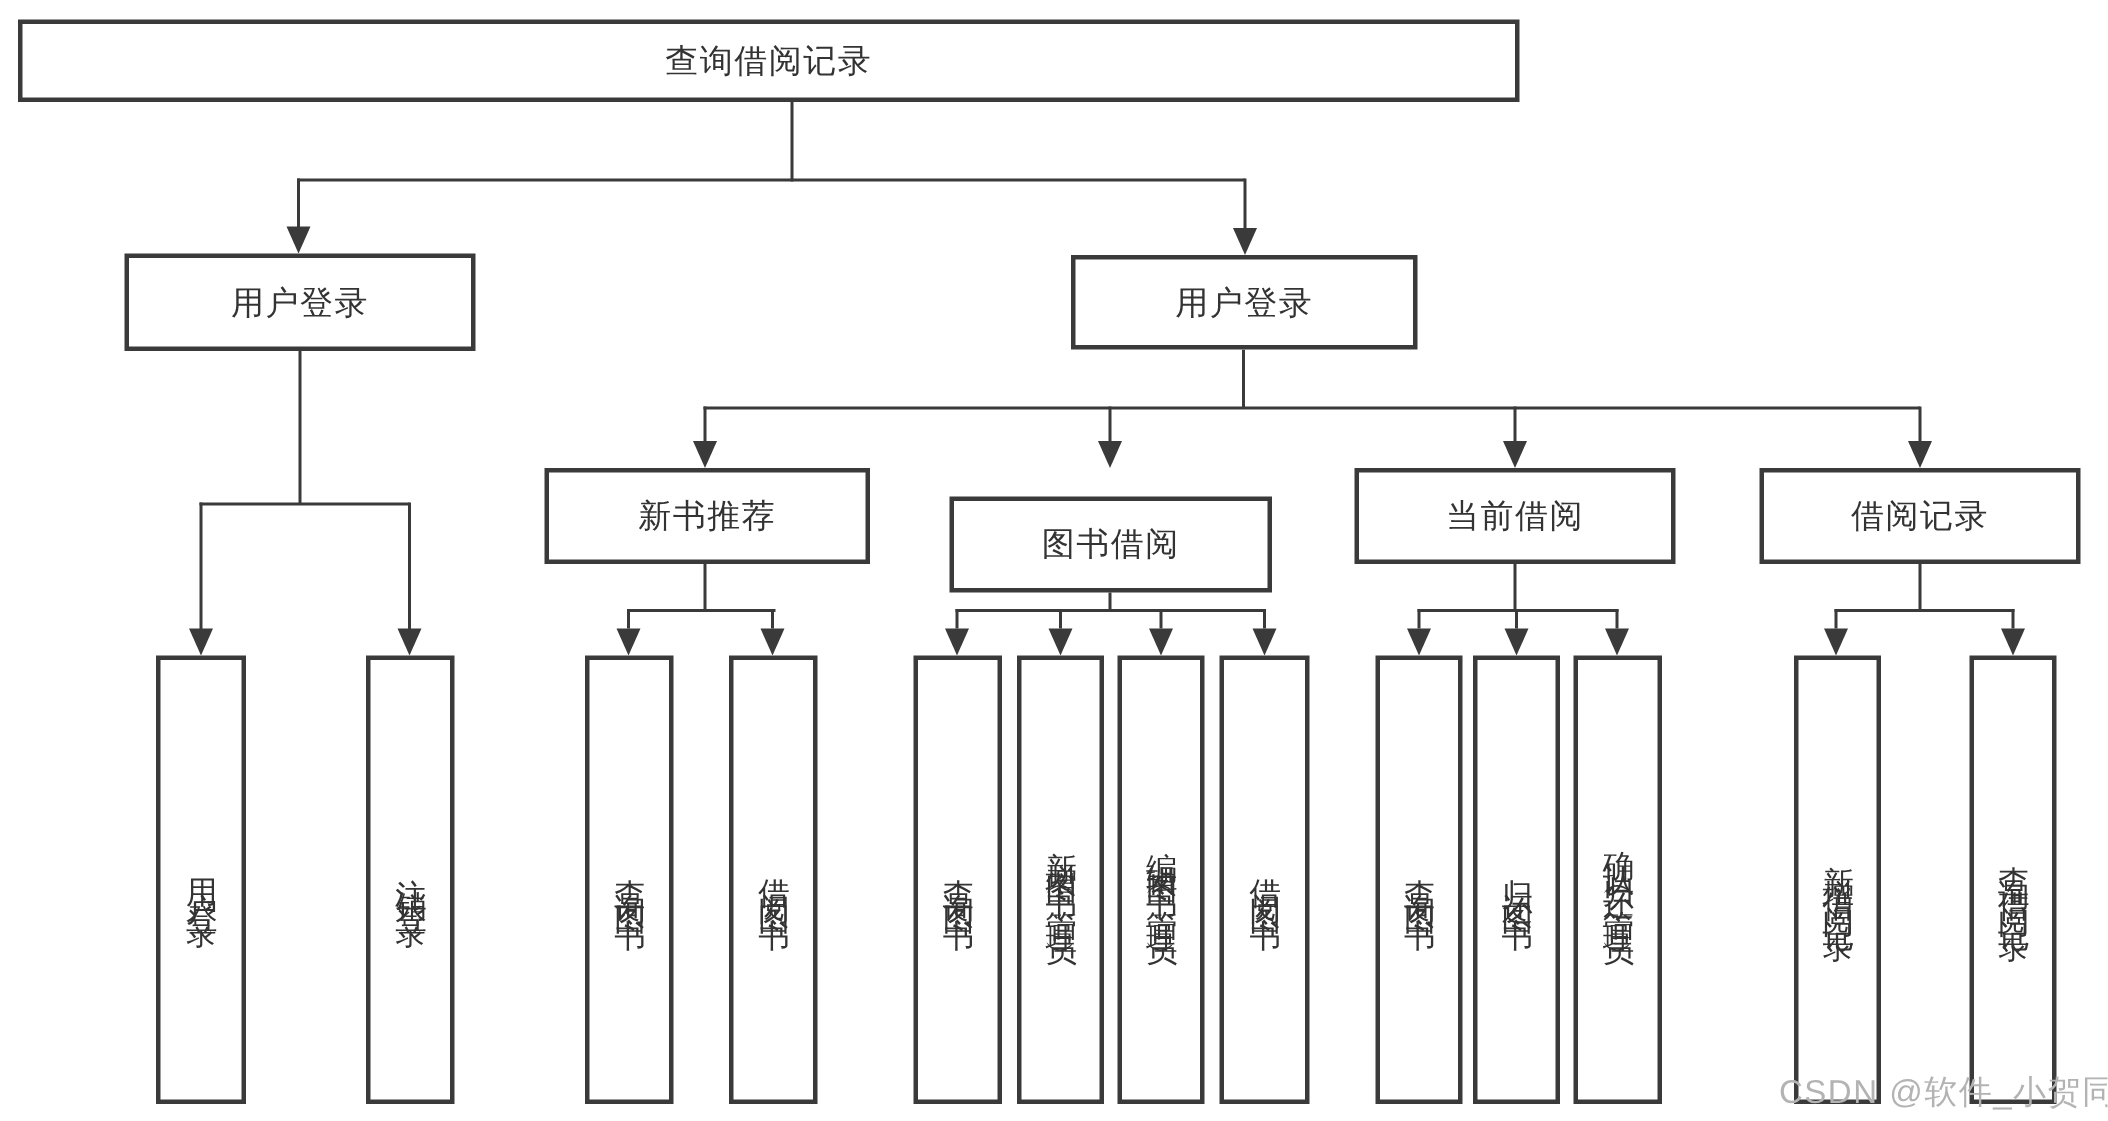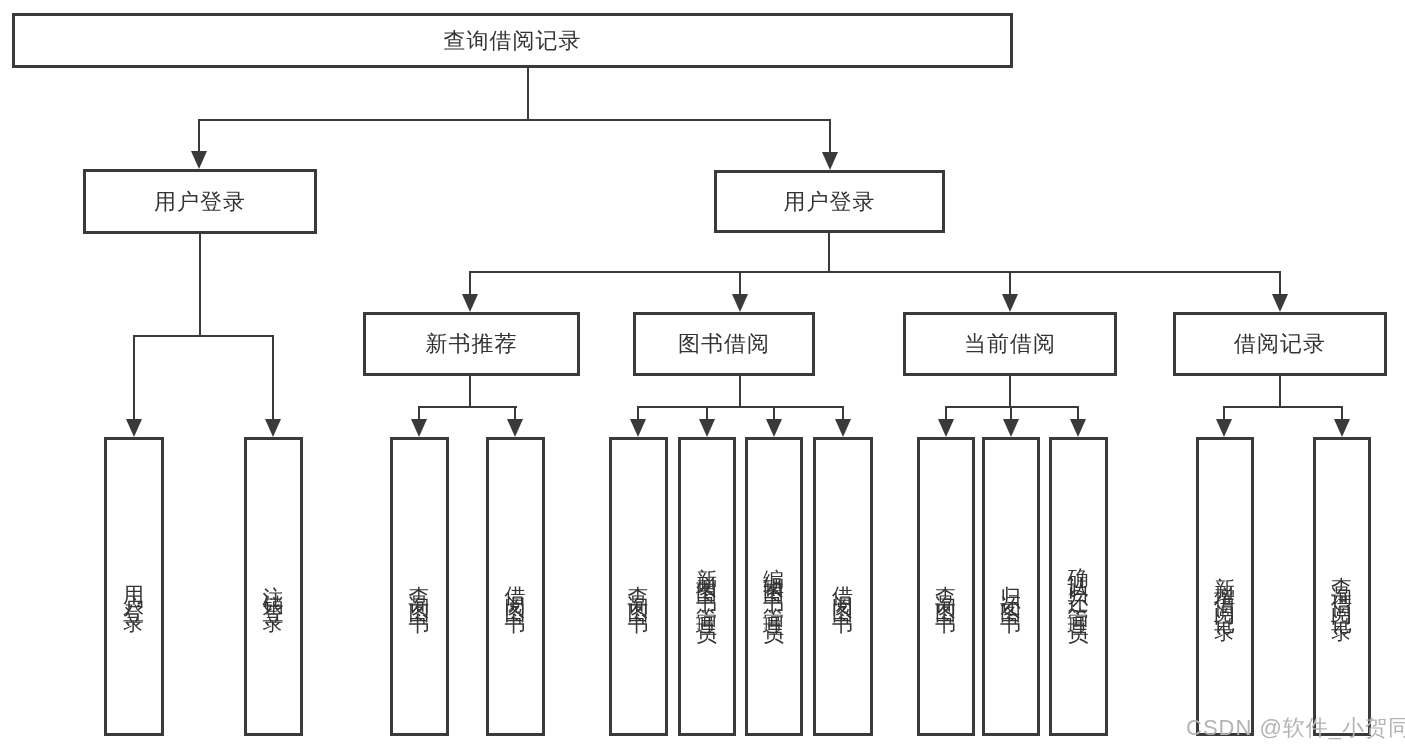--- a/index.html
+++ b/index.html
@@ -102,21 +102,21 @@
   <div class="vline" style="left:469px;  top:271px; height:25px;"></div>
   <div class="arrow" style="left:462px;  top:294px;"></div>
   <div class="vline" style="left:739px;  top:271px; height:25px;"></div>
   <div class="arrow" style="left:732px;  top:294px;"></div>
   <div class="vline" style="left:1009px; top:271px; height:25px;"></div>
   <div class="arrow" style="left:1002px; top:294px;"></div>
   <div class="vline" style="left:1279px; top:271px; height:25px;"></div>
   <div class="arrow" style="left:1272px; top:294px;"></div>
 
   <div class="box" style="left:363px;  top:312px; width:217px; height:64px;">新书推荐</div>
-  <div class="box" style="left:633px;  top:312px; width:182px; height:64px;">图书借阅</div>
+  <div class="box" style="left:633px;  top:331px; width:215px; height:64px;">图书借阅</div>
   <div class="box" style="left:903px;  top:312px; width:214px; height:64px;">当前借阅</div>
   <div class="box" style="left:1173px; top:312px; width:214px; height:64px;">借阅记录</div>
 
   <div class="vline" style="left:469px; top:376px; height:31px;"></div>
   <div class="hline" style="left:418px; top:406px; width:99px;"></div>
   <div class="vline" style="left:418px; top:406px; height:13px;"></div>
   <div class="arrow" style="left:411px; top:419px;"></div>
   <div class="vline" style="left:514px; top:406px; height:13px;"></div>
   <div class="arrow" style="left:507px; top:419px;"></div>
 

